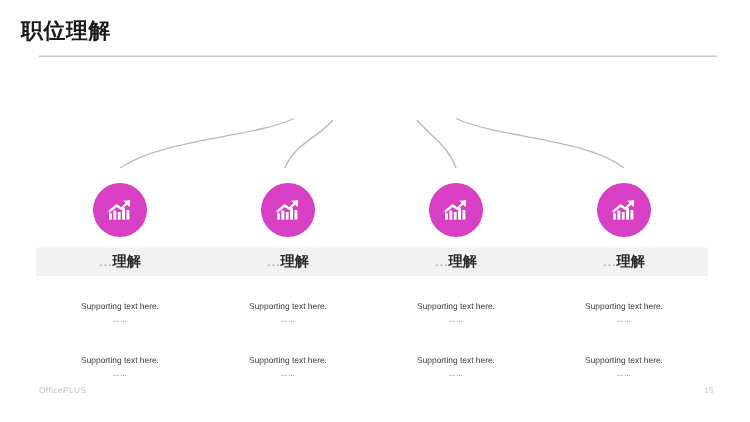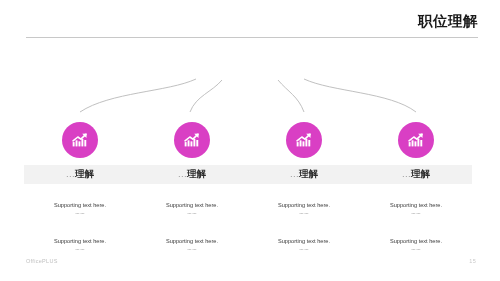--- a/index.html
+++ b/index.html
@@ -18,24 +18,23 @@
     position: absolute;
     inset: 0;
     width: 500px;
     height: 281px;
     background: #ffffff;
   }
 
   
   .title-block {
     position: absolute;
-    left: 26px;
+    left: 14px;
     top: 12px;
     width: 452px;
-    text-align: right;
   }
   .title-text {
     font-size: 14.5px;
     font-weight: bold;
     color: #1a1a1a;
     letter-spacing: 0.5px;
     line-height: 18px;
     white-space: nowrap;
   }
   .title-rule {

